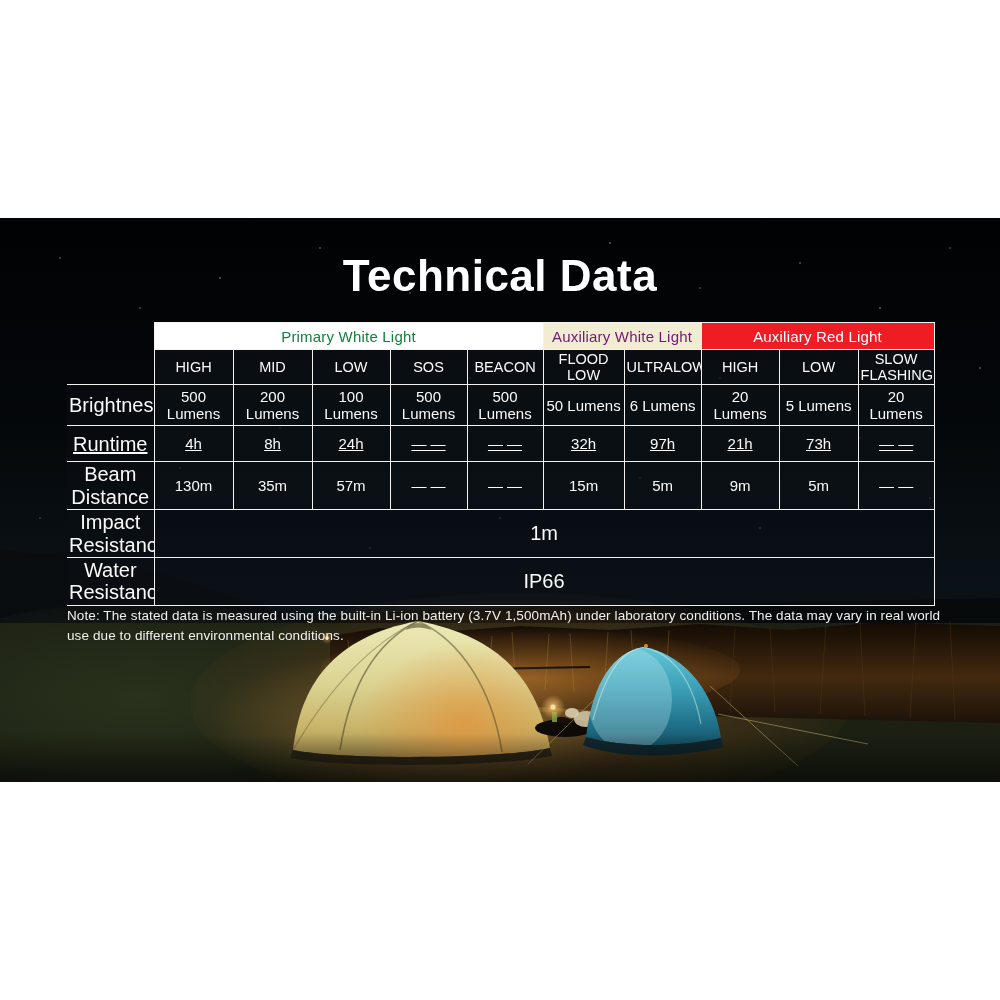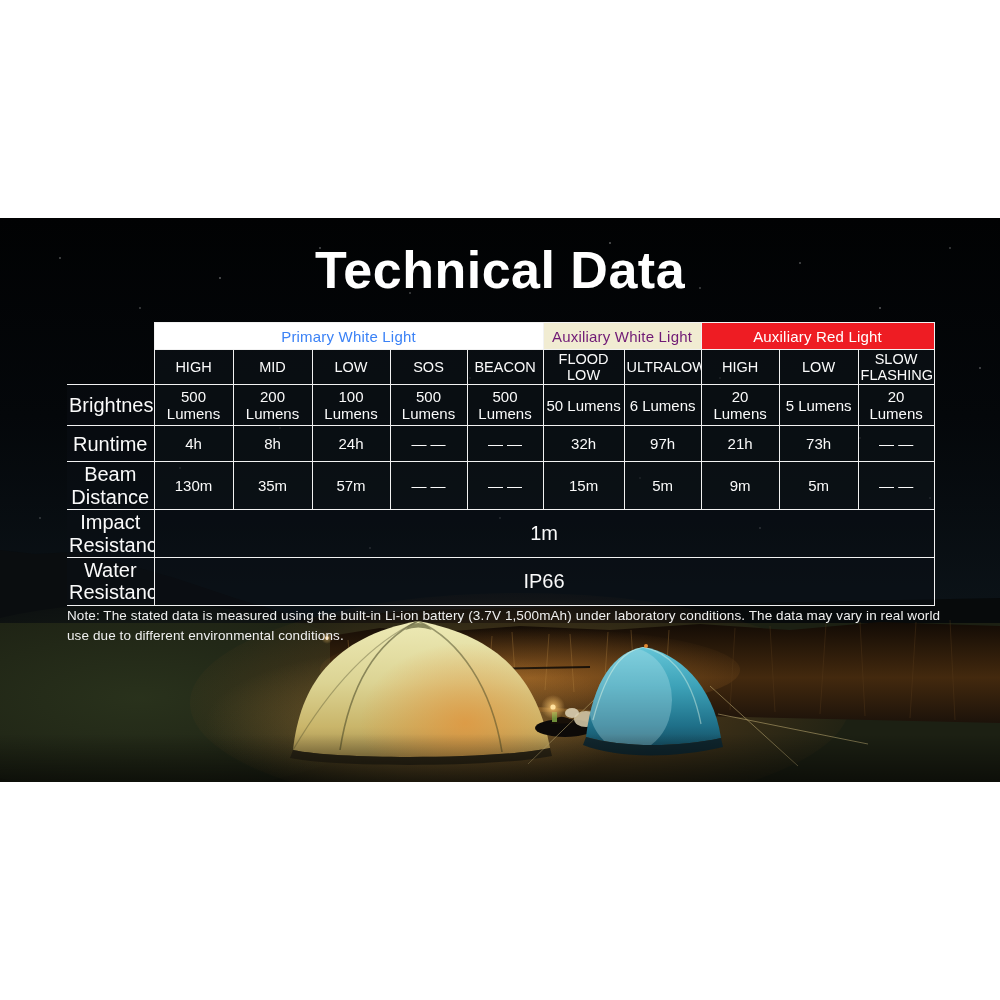--- a/index.html
+++ b/index.html
@@ -8,41 +8,41 @@
     background:#ffffff;
     font-family:"Liberation Sans", sans-serif;
   }
   .graphic{
     position:absolute;left:0;top:218px;width:1000px;height:564px;
     background:linear-gradient(180deg,#010203 0%,#04070a 35%,#0b1217 68%,#0d1319 100%);
     overflow:hidden;
   }
   .scene{position:absolute;left:0;top:0;width:1000px;height:564px;}
   .title{
-    position:absolute;left:0;top:24px;width:1000px;text-align:center;
-    color:#ffffff;font-size:52px;font-weight:bold;letter-spacing:0.5px;line-height:1.1;
+    position:absolute;left:0;top:34px;width:1000px;text-align:center;
+    color:#ffffff;font-size:44px;font-weight:bold;letter-spacing:0.5px;line-height:1.1;
   }
   table.spec{
     position:absolute;left:67px;top:104px;width:867px;
     border-collapse:collapse;table-layout:fixed;color:#ffffff;text-align:center;
   }
   table.spec td, table.spec th{
     border:1.5px solid #f2f2f2;padding:1px 2px;vertical-align:middle;
     font-weight:normal;overflow:hidden;
   }
   tr.r-group{height:27px;}
   tr.r-cols{height:30px;}
   tr.r-bright{height:41px;}
-  tr.r-run{height:36px;}
+  tr.r-run{height:36px;text-decoration:underline;}
   tr.r-beam{height:42px;}
   tr.r-impact{height:39px;margin-left:47px;}
   tr.r-water{height:38px;}
   .ghost{border:none !important;background:none;}
   .grp{font-size:15px;font-weight:bold;letter-spacing:0.2px;}
-  .grp-primary{background:#ffffff;color:#3b82f6;}
+  .grp-primary{background:#ffffff;color:#15803d;}
   .grp-auxwhite{background:#f1ecd2;color:#701a75;}
   .grp-auxred{background:#ee1c23;color:#ffffff;}
   th.col{
     background:rgba(13,19,25,0.62);font-size:14.5px;line-height:1.12;
     padding:1px 6px;color:#fafafa;
   }
   td.val{
     background:rgba(13,19,25,0.62);font-size:15px;line-height:1.15;color:#fafafa;
   }
   td.rowlabel{

